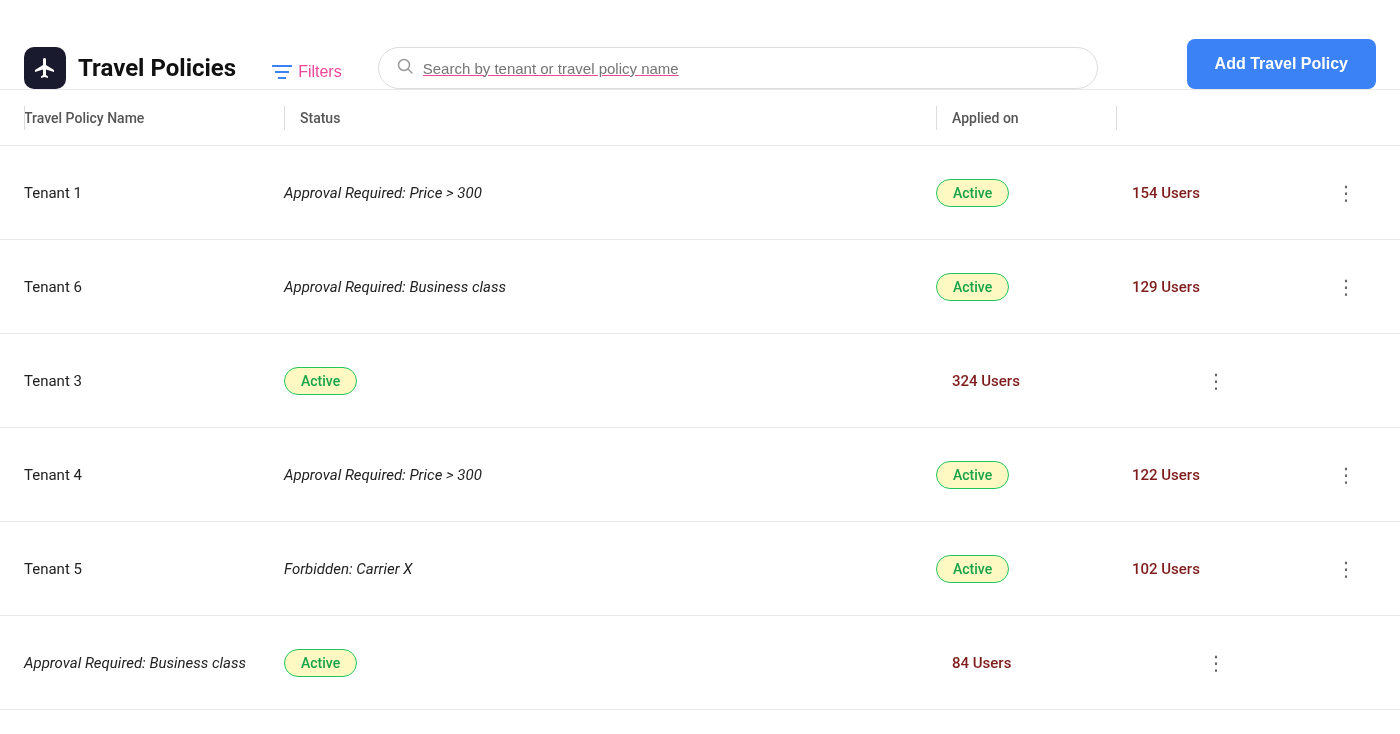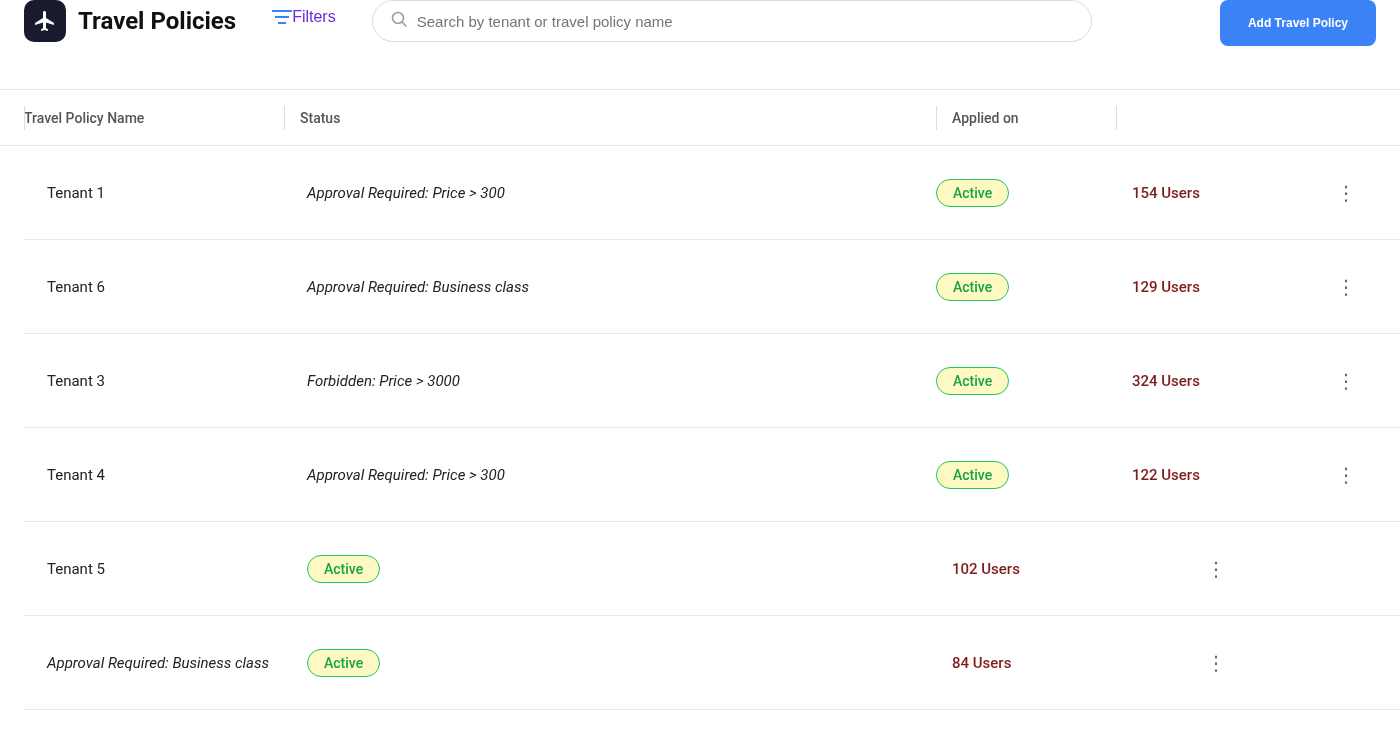--- a/index.html
+++ b/index.html
@@ -12,21 +12,21 @@
       font-family: -apple-system, BlinkMacSystemFont, 'Segoe UI', Roboto, sans-serif;
       background: #fff;
       color: #333;
       width: 1400px;
       min-height: 734px;
     }
 
     
     .header {
       display: flex;
-      align-items: flex-start;
+      align-items: flex-end;
       padding: 0 24px;
       height: 90px;
       border-bottom: 1px solid #e8e8e8;
       gap: 16px;
     }
 
     .logo-area {
       display: flex;
       align-items: center;
       gap: 12px;
@@ -47,24 +47,25 @@
 
     .page-title {
       font-size: 24px;
       font-weight: 700;
       color: #111;
     }
 
     .filters-btn {
       display: flex;
       align-items: center;
+      gap: 6px;
       background: none;
       border: none;
       cursor: pointer;
-      color: #6d28d9;
+      color: #ec4899;
       font-size: 16px;
       font-weight: 500;
       margin-left: 8px;
       padding: 8px 12px;
       flex-shrink: 0;
     }
 
     .search-container {
       flex: 1;
       max-width: 720px;
@@ -85,32 +86,33 @@
       color: #999;
       font-size: 16px;
       flex-shrink: 0;
     }
 
     .search-input {
       border: none;
       outline: none;
       width: 100%;
       font-size: 15px;
-      color: #0f172a;
+      color: #ec4899;
       background: transparent;
+      text-decoration: underline;
     }
 
     .add-btn {
       margin-left: auto;
       background: #3b82f6;
       color: white;
       border: none;
       border-radius: 8px;
       padding: 16px 28px;
-      font-size: 12px;
+      font-size: 16px;
       font-weight: 600;
       cursor: pointer;
       white-space: nowrap;
       flex-shrink: 0;
     }
 
     .table-header {
       display: grid;
       grid-template-columns: 260px 1fr 180px 200px 60px;
       padding: 0 24px;
@@ -140,21 +142,20 @@
       background: #ddd;
     }
 
     .table-row {
       display: grid;
       grid-template-columns: 260px 1fr 180px 200px 60px;
       padding: 0 24px;
       border-bottom: 1px solid #e8e8e8;
       height: 94px;
       align-items: center;
-      margin-left: 23px;
     }
 
     .cell {
       font-size: 15px;
       color: #222;
     }
 
     .cell.policy-name {
       color: #222;
       font-style: italic;
@@ -276,21 +277,20 @@
     <div class="cell status">
       <span class="status-badge">Active</span>
     </div>
     <div class="cell applied-on">129 Users</div>
     <div class="cell actions">
       <button class="more-btn" aria-label="More options">⋮</button>
     </div>
   </div>
     <div class="table-row">
     <div class="cell tenant">Tenant 3</div>
-    <div class="cell policy-name">Forbidden: Price &gt; 3000</div>
     <div class="cell status">
       <span class="status-badge">Active</span>
     </div>
     <div class="cell applied-on">324 Users</div>
     <div class="cell actions">
       <button class="more-btn" aria-label="More options">⋮</button>
     </div>
   </div>
     <div class="table-row">
     <div class="cell tenant">Tenant 4</div>
@@ -298,20 +298,21 @@
     <div class="cell status">
       <span class="status-badge">Active</span>
     </div>
     <div class="cell applied-on">122 Users</div>
     <div class="cell actions">
       <button class="more-btn" aria-label="More options">⋮</button>
     </div>
   </div>
     <div class="table-row">
     <div class="cell tenant">Tenant 5</div>
+    <div class="cell policy-name">Forbidden: Carrier X</div>
     <div class="cell status">
       <span class="status-badge">Active</span>
     </div>
     <div class="cell applied-on">102 Users</div>
     <div class="cell actions">
       <button class="more-btn" aria-label="More options">⋮</button>
     </div>
   </div>
     <div class="table-row">
     <div class="cell policy-name">Approval Required: Business class</div>

